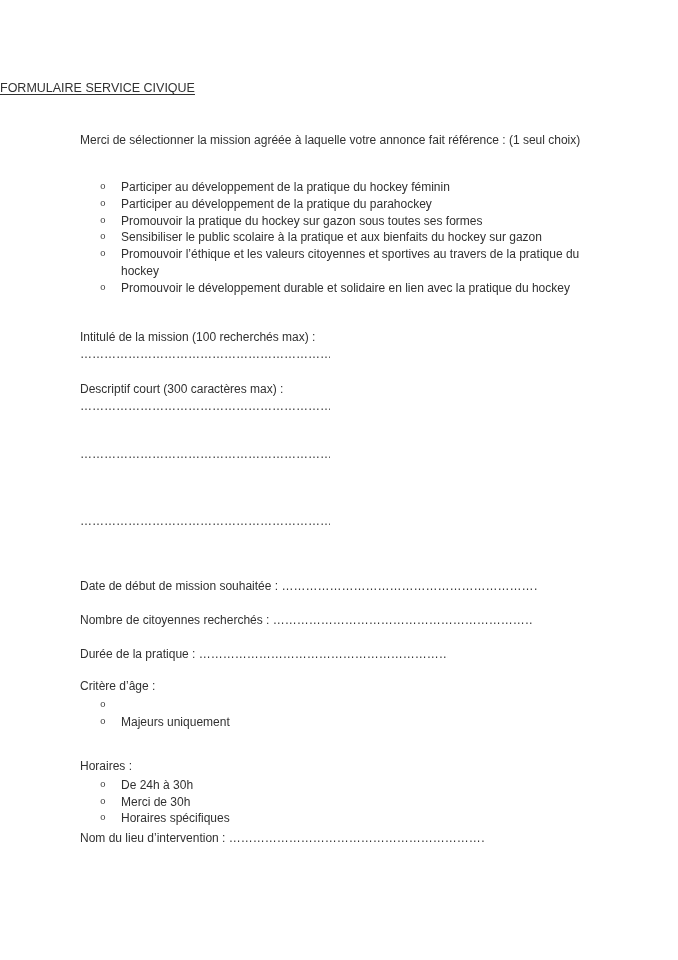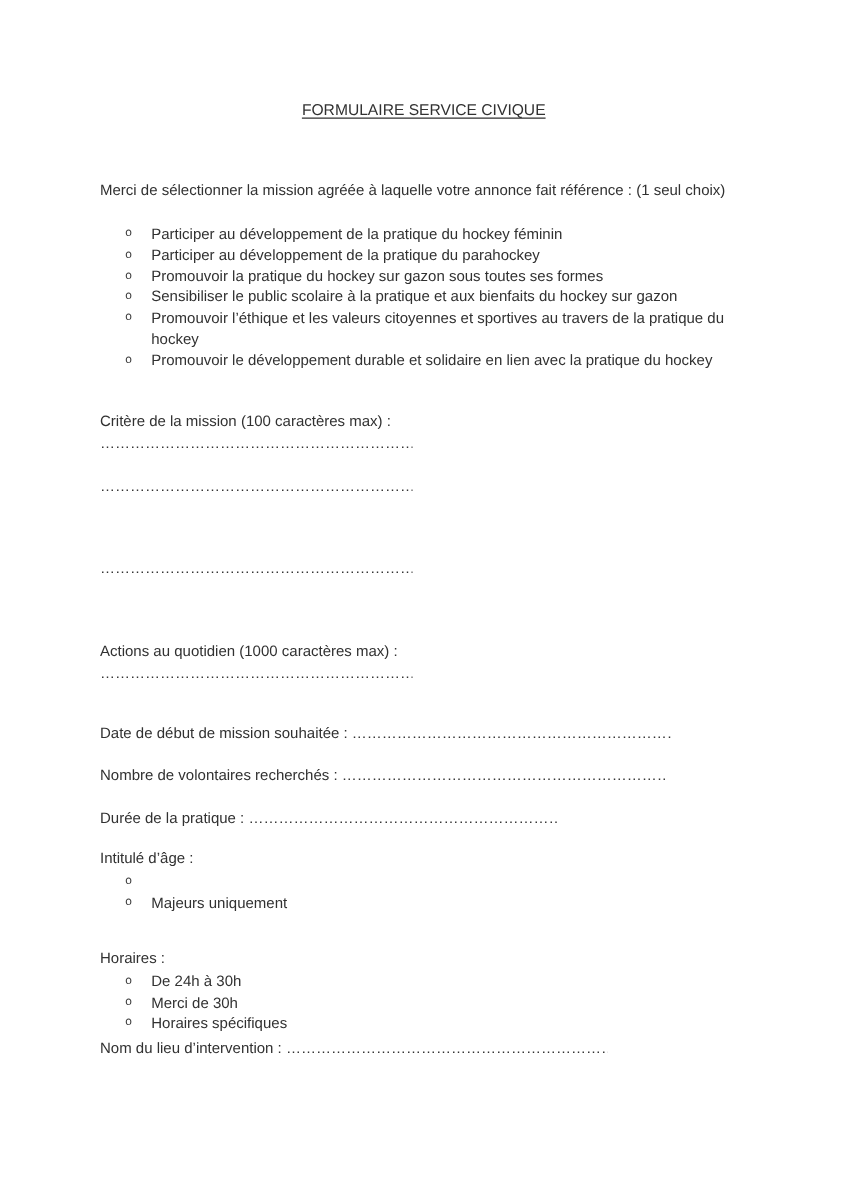--- a/index.html
+++ b/index.html
@@ -11,27 +11,27 @@
     font-family: "Liberation Sans", sans-serif;
     font-size: 12px;
     color: #313131;
     line-height: 16.8px;
     overflow: hidden;
   }
   .abs { position: absolute; }
 
   .title {
     left: 0; top: 80px; width: 678px;
-    text-align: center;
+    text-align: left;
     font-size: 12.5px;
     text-decoration: underline;
     text-underline-offset: 2px;
   }
 
-  .intro { left: 80px; top: 132px; width: 514px; margin-top: 12px; }
+  .intro { left: 80px; top: 132px; width: 514px; }
 
   .opt { display: flex; align-items: flex-start; }
   .opt .bullet {
     padding-left: 20px;
     width: 21px;
     flex: none;
     font-family: "Liberation Mono", monospace;
     font-size: 9.5px;
     line-height: 16.8px;
     color: #3c3c3c;
@@ -87,51 +87,51 @@
       <span class="bullet">o</span>
       <span class="otext">Promouvoir l’éthique et les valeurs citoyennes et sportives au travers de la pratique du hockey</span>
     </div>
     <div class="opt">
       <span class="bullet">o</span>
       <span class="otext">Promouvoir le développement durable et solidaire en lien avec la pratique du hockey</span>
     </div>
   </div>
 
   <div class="abs fieldblock" style="top:329px">
-    <div>Critère de la mission (100 caractères max) :</div>
+    <div>Intitulé de la mission (100 recherchés max) :</div>
     <div class="dotline">…………………………………………………………………………………………………………</div>
   </div>
 
   <div class="abs fieldblock" style="top:381px">
+    <div>Descriptif court (300 caractères max) :</div>
     <div class="dotline">…………………………………………………………………………………………………………</div>
   </div>
 
   <div class="abs fieldblock" style="top:446px">
     <div class="dotline">…………………………………………………………………………………………………………</div>
   </div>
 
   <div class="abs fieldblock" style="top:513px">
-    <div>Actions au quotidien (1000 caractères max) :</div>
     <div class="dotline">…………………………………………………………………………………………………………</div>
   </div>
 
   <div class="abs inlinefield" style="top:578px; width:457px">
     <span>Date de début de mission souhaitée : </span><span>…………………………………………………………………………………………………………</span>
   </div>
 
   <div class="abs inlinefield" style="top:612px; width:452px">
-    <span>Nombre de volontaires recherchés : </span><span>…………………………………………………………………………………………………………</span>
+    <span>Nombre de citoyennes recherchés : </span><span>…………………………………………………………………………………………………………</span>
   </div>
 
   <div class="abs inlinefield" style="top:646px; width:368px">
     <span>Durée de la pratique : </span><span>…………………………………………………………………………………………………………</span>
   </div>
 
   <div class="abs fieldblock" style="top:678px">
-    <div>Intitulé d’âge :</div>
+    <div>Critère d’âge :</div>
     <div class="sublist">
       <div class="opt">
         <span class="bullet">o</span>
       </div>
       <div class="opt">
         <span class="bullet">o</span>
         <span class="otext">Majeurs uniquement</span>
       </div>
     </div>
   </div>

